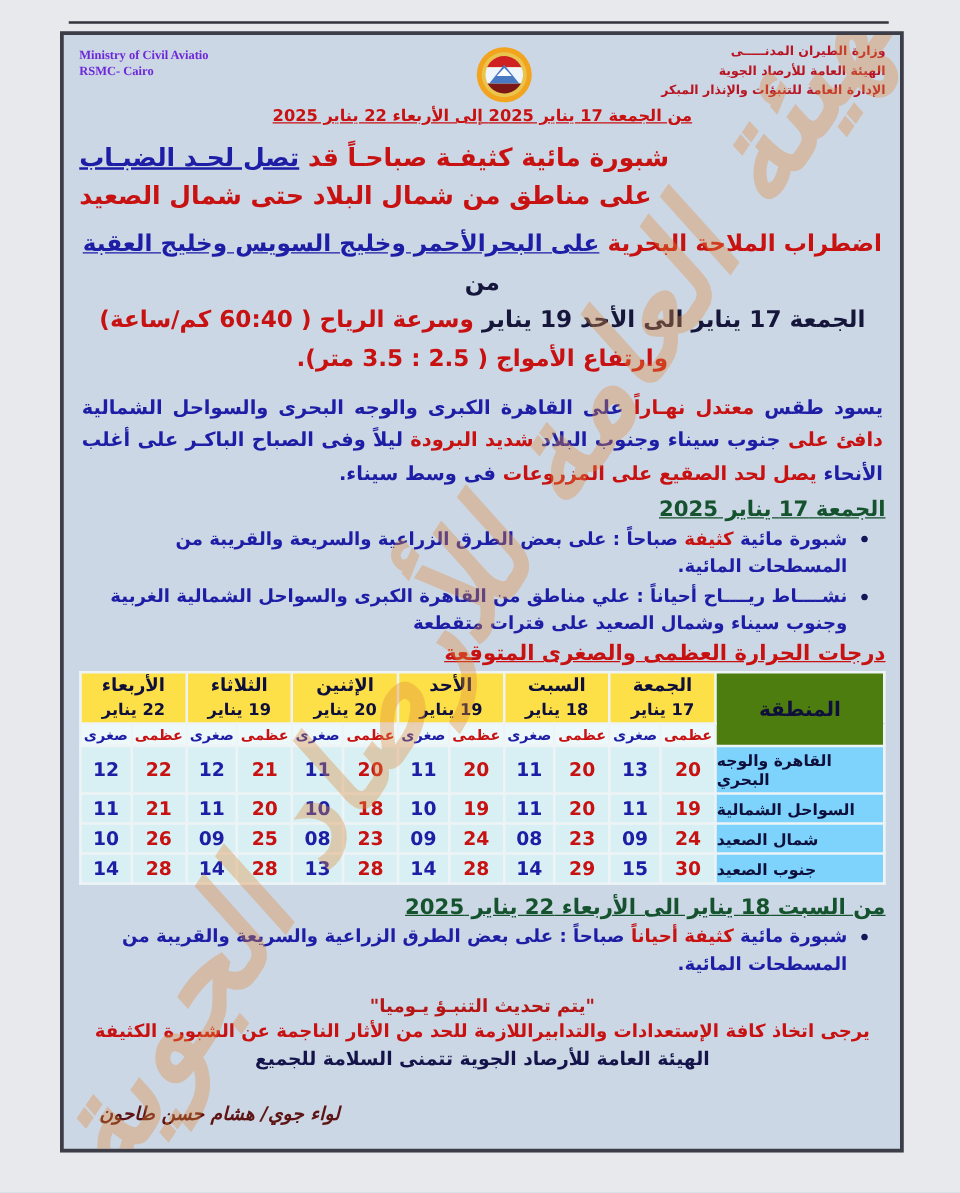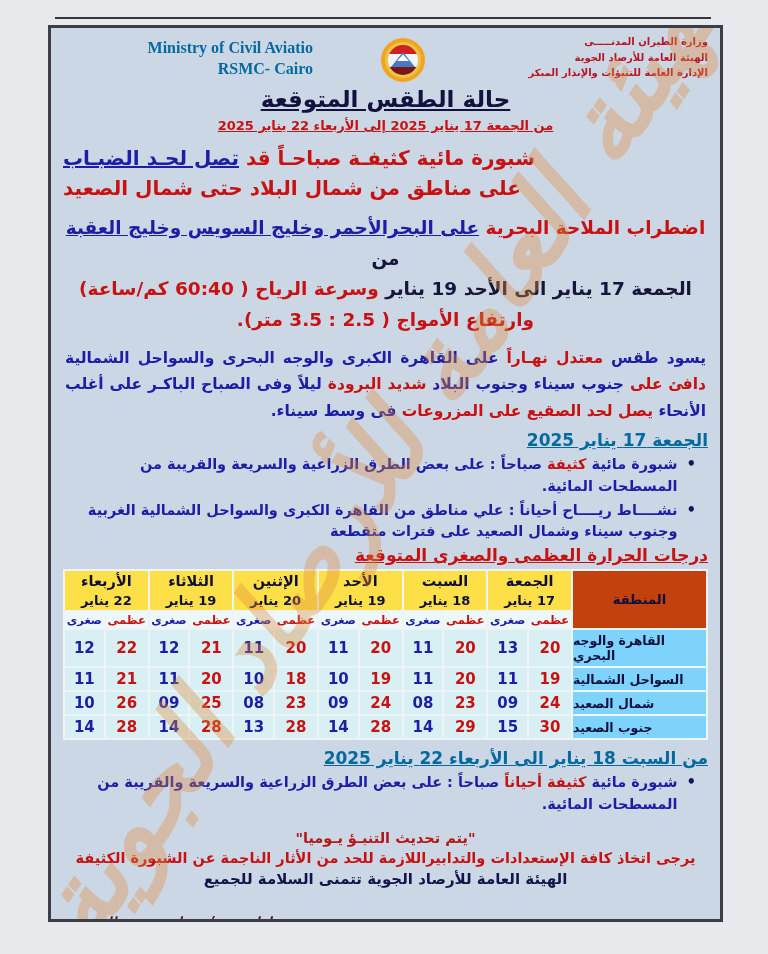--- a/index.html
+++ b/index.html
@@ -6,44 +6,44 @@
   body{width:768px;height:954px;position:relative;overflow:hidden;
        background:#e7e9ec;font-family:"DejaVu Sans",sans-serif}
   .top-rule{position:absolute;top:17px;left:55px;width:656px;height:2px;background:#35353d}
   .page{position:absolute;top:25px;left:48px;width:675px;height:897px;box-sizing:border-box;
         background:#ccd7e5;border:3px solid #3d3d47;padding:6px 12px 0;direction:rtl;overflow:hidden}
   .watermark{position:absolute;top:47%;left:50%;transform:translate(-50%,-50%) rotate(-56deg);
         font-size:104px;font-weight:bold;font-style:italic;color:#e08b3c;opacity:.36;
         white-space:nowrap;z-index:6;pointer-events:none}
   .hdr{display:flex;justify-content:space-between;align-items:flex-start;margin-bottom:2px}
   .hdr-ar{font-size:10px;font-weight:bold;color:#b81422;text-align:right;line-height:1.55;width:215px}
-  .hdr-en{direction:ltr;font-family:"Liberation Serif",serif;font-size:16px;font-weight:bold;
-        color:#0369a1;text-align:right;line-height:1.3;width:250px;padding-top:4px}
+  .hdr-en{direction:ltr;font-family:"Liberation Serif",serif;font-size:10px;font-weight:bold;
+        color:#6d28d9;text-align:left;line-height:1.3;width:250px;padding-top:4px}
   .logo{width:48px;height:48px;margin-top:2px}
   .title{text-align:center;color:#12123f;font-size:23px;font-weight:bold;
         text-decoration:underline;margin:2px 0 6px}
   .date-range{text-align:center;color:#c81111;font-size:13px;font-weight:bold;
         text-decoration:underline;margin:0 0 10px}
   .fog{text-align:left;font-size:20px;font-weight:bold;line-height:1.5;margin:2px 0 10px}
   .marine{text-align:center;font-size:18.5px;font-weight:bold;line-height:1.65;margin:0 0 10px}
   .general{font-size:15.5px;font-weight:bold;line-height:1.7;text-align:justify;margin:0 2px 6px}
-  .sec-head{font-size:17px;font-weight:bold;text-decoration:underline;color:#0369a1;margin:2px 0 4px}
+  .sec-head{font-size:17px;font-weight:bold;text-decoration:underline;color:#14532d;margin:2px 0 4px}
   .sec-head.red{color:#c81111}
   .bullet-row{display:flex;gap:9px;font-size:14.5px;font-weight:bold;line-height:1.5;
         margin:2px 0;padding-right:12px}
   .dot{color:#15155a;font-size:15px;line-height:1.4}
   .c-red{color:#c81111}.c-blue{color:#1d1da5}.c-black{color:#16163a}
   .u{text-decoration:underline}
   table{width:100%;border-collapse:collapse;margin:3px 0 8px;background:#d8f0f3;
         font-family:"DejaVu Sans",sans-serif}
   th,td{border:2px solid #eef3f6;text-align:center;font-weight:bold}
   thead .day-head{background:#fde047;color:#0f0f3c;font-size:14.5px;padding:1px 0;line-height:1.35}
   .day-date{font-size:13px}
   tr.sub th{background:#ecf8fa;font-size:11.5px;padding:1px 0}
-  th.region-head{background:#c2410c;width:21%;font-size:13px;color:#0f0f3c}
+  th.region-head{background:#4d7c0f;width:21%;font-size:16px;color:#0f0f3c}
   tbody th.region{background:#7dd3fc;font-size:12.5px;color:#0f0f3c;text-align:left;padding:3px 6px 3px 0}
   td{font-size:15px;padding:2px 0}
   .max{color:#c81111}.min{color:#1d1da5}
   .f-center{text-align:center;font-weight:bold}
   .f-update{color:#b51616;font-size:14.5px;margin:14px 0 4px}
   .f-advice{color:#c81111;font-size:14.5px;margin:0 0 4px}
   .f-wish{color:#14144a;font-size:15px;margin:0}
   .sig{text-align:left;margin-top:24px;padding-left:16px}
   .sig-inner{display:inline-block;text-align:center;font-style:italic;font-weight:bold;line-height:1.5}
   .sig-name{color:#5e1414;font-size:15px}
@@ -80,21 +80,20 @@
           <path d="M18 25 L24 18.5 L30 25 Z" fill="#ffffff"></path>
         </g>
       </svg>
     </div>
     <div class="hdr-en">
       <div>Ministry of Civil Aviatio</div>
       <div>RSMC- Cairo</div>
     </div>
   </div>
 
-  <div class="title">حالة الطقس المتوقعة</div>
   <div class="date-range">من الجمعة 17 يناير 2025 إلى الأربعاء 22 يناير 2025</div>
 
   <p class="fog">
     <span><span class="c-red">شبورة مائية كثيفـة صباحـاً قد </span><span class="c-blue u">تصل لحـد الضبـاب</span></span><br>
     <span><span class="c-red">على مناطق من شمال البلاد حتى شمال الصعيد</span></span>
   </p>
 
   <p class="marine">
     <span><span class="c-red">اضطراب الملاحة البحرية </span><span class="c-blue u">على البحرالأحمر وخليج السويس وخليج العقبة</span><span class="c-black"> من</span></span><br>
     <span><span class="c-black">الجمعة 17 يناير الى الأحد 19 يناير </span><span class="c-red">وسرعة الرياح ( 60:40 كم/ساعة)</span></span><br>

